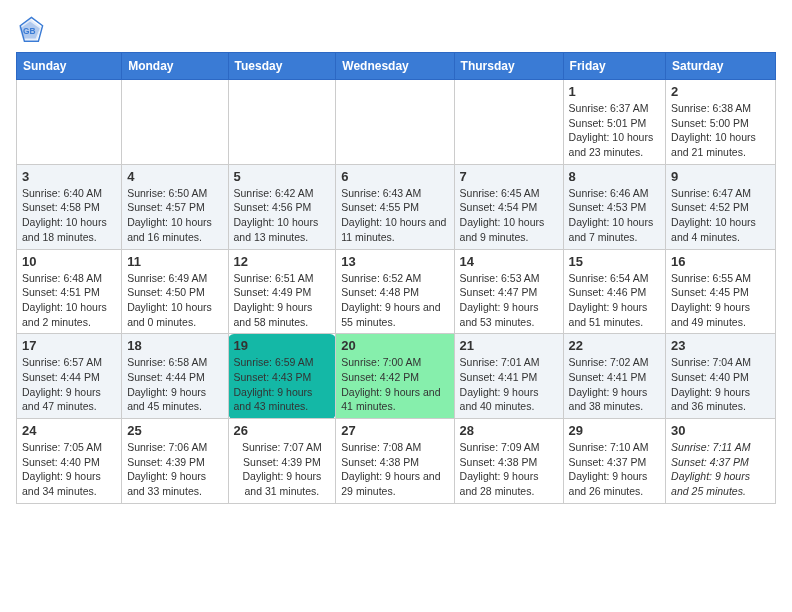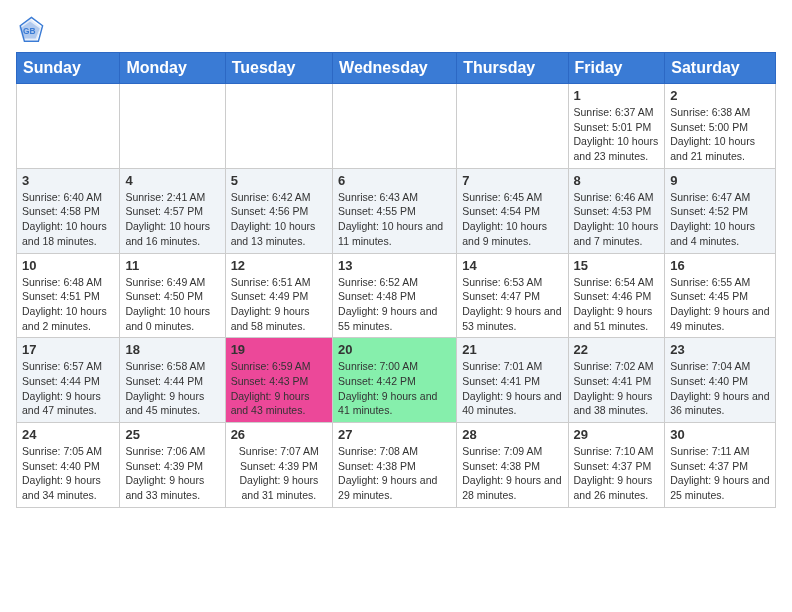--- a/index.html
+++ b/index.html
@@ -50,21 +50,21 @@
       font-size: 11px;
     }
     thead tr {
       background: #3a7bd5;
       color: #fff;
     }
     thead th {
       padding: 6px 6px;
       text-align: left;
       font-weight: bold;
-      font-size: 16px;
+      font-size: 12px;
       border: 1px solid #2c68c4;
     }
     tbody tr {
       vertical-align: top;
     }
     tbody td {
       border: 1px solid #ccc;
       padding: 4px 5px;
       height: 80px;
       vertical-align: top;
@@ -144,21 +144,21 @@
       </tr>
       <tr>
         <td style="background: rgb(240, 244, 248);">
           <span class="day-num">3</span>
           <div class="day-info" style="white-space: pre-line;">Sunrise: 6:40 AM
 Sunset: 4:58 PM
 Daylight: 10 hours and 18 minutes.</div>
         </td>
         <td style="background: rgb(240, 244, 248);">
           <span class="day-num">4</span>
-          <div class="day-info" style="white-space: pre-line;">Sunrise: 2:41 AM
+          <div class="day-info" style="white-space: pre-line;">Sunrise: 6:50 AM
 Sunset: 4:57 PM
 Daylight: 10 hours and 16 minutes.</div>
         </td>
         <td style="background: rgb(240, 244, 248);">
           <span class="day-num">5</span>
           <div class="day-info" style="white-space: pre-line;">Sunrise: 6:42 AM
 Sunset: 4:56 PM
 Daylight: 10 hours and 13 minutes.</div>
         </td>
         <td style="background: rgb(240, 244, 248);">
@@ -236,21 +236,21 @@
           <div class="day-info" style="white-space: pre-line;">Sunrise: 6:57 AM
 Sunset: 4:44 PM
 Daylight: 9 hours and 47 minutes.</div>
         </td>
         <td style="background: rgb(240, 244, 248);">
           <span class="day-num">18</span>
           <div class="day-info" style="white-space: pre-line;">Sunrise: 6:58 AM
 Sunset: 4:44 PM
 Daylight: 9 hours and 45 minutes.</div>
         </td>
-        <td style="background: #ec4899;">
+        <td style="background: #14b8a6; border-radius: 6px;">
           <span class="day-num">19</span>
           <div class="day-info" style="white-space: pre-line;">Sunrise: 6:59 AM
 Sunset: 4:43 PM
 Daylight: 9 hours and 43 minutes.</div>
         </td>
         <td style="background: #86efac;">
           <span class="day-num">20</span>
           <div class="day-info" style="white-space: pre-line;">Sunrise: 7:00 AM
 Sunset: 4:42 PM
 Daylight: 9 hours and 41 minutes.</div>
@@ -306,19 +306,19 @@
 Daylight: 9 hours and 28 minutes.</div>
         </td>
         <td>
           <span class="day-num">29</span>
           <div class="day-info" style="white-space: pre-line;">Sunrise: 7:10 AM
 Sunset: 4:37 PM
 Daylight: 9 hours and 26 minutes.</div>
         </td>
         <td>
           <span class="day-num">30</span>
-          <div class="day-info" style="white-space: pre-line;">Sunrise: 7:11 AM
+          <div class="day-info" style="white-space: pre-line; font-style: italic;">Sunrise: 7:11 AM
 Sunset: 4:37 PM
 Daylight: 9 hours and 25 minutes.</div>
         </td>
       </tr>
     </tbody>
 </table>
 
 </body></html>

